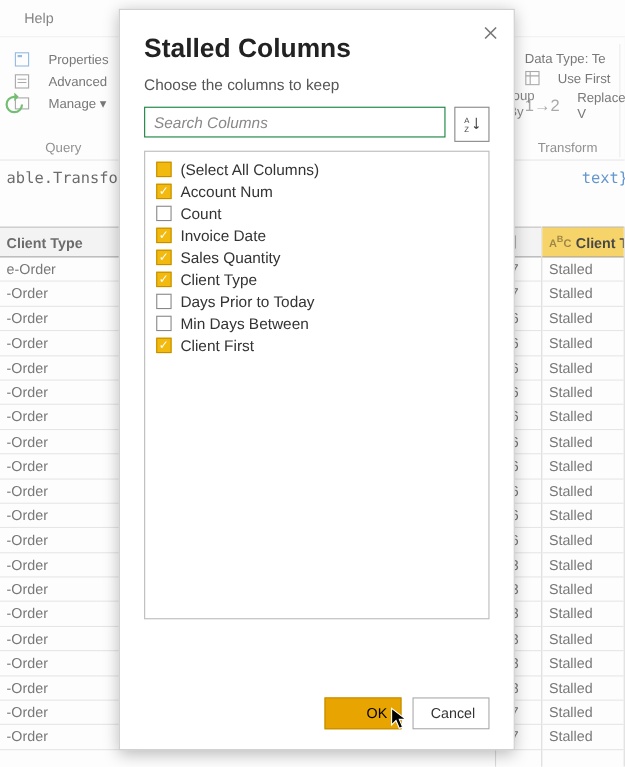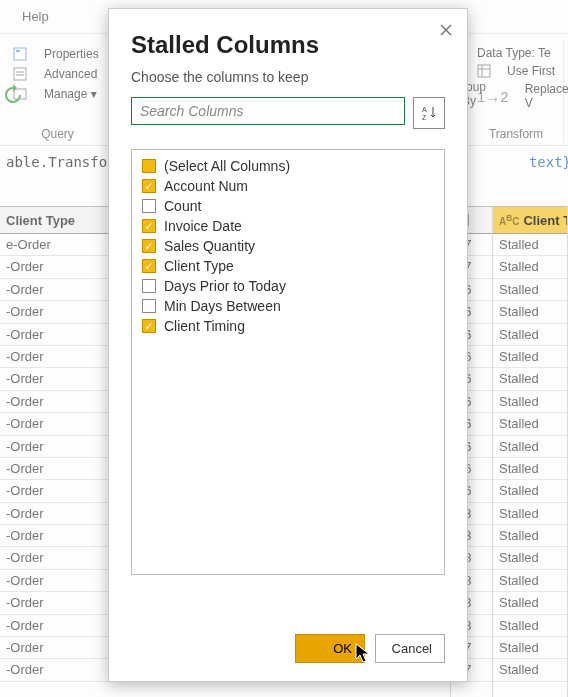--- a/index.html
+++ b/index.html
@@ -173,21 +173,21 @@
   .sort-btn {
     width: 32px; height: 32px;
     border: 1px solid #888;
     background: #fff;
     display: flex;
     align-items: center; justify-content: center;
     font-size: 12px;
     cursor: pointer;
   }
   .list-box {
-    margin: 12px 22px;
+    margin: 0 22px;
     border: 1px solid #bbb;
     height: 426px;
     padding: 6px 4px;
     overflow: auto;
   }
   .list-item {
     display: flex;
     align-items: center;
     gap: 8px;
     padding: 2px 6px;
@@ -440,21 +440,21 @@
       <div class="list-item">
         <span class="chk"></span>
         <span>Days Prior to Today</span>
       </div>
       <div class="list-item">
         <span class="chk"></span>
         <span>Min Days Between</span>
       </div>
       <div class="list-item">
         <span class="chk checked"></span>
-        <span>Client Timing</span>
+        <span>Client First</span>
       </div>
     </div>
   <div class="modal-footer">
     <div class="btn primary">OK</div>
     <div class="btn">Cancel</div>
     <svg class="cursor" width="18" height="22" viewBox="0 0 18 22">
       <path d="M2 2l0 15 4-4 3 7 3-1-3-7 6 0z" fill="#000" stroke="#fff" stroke-width="1"></path>
     </svg>
   </div>
 </div>

